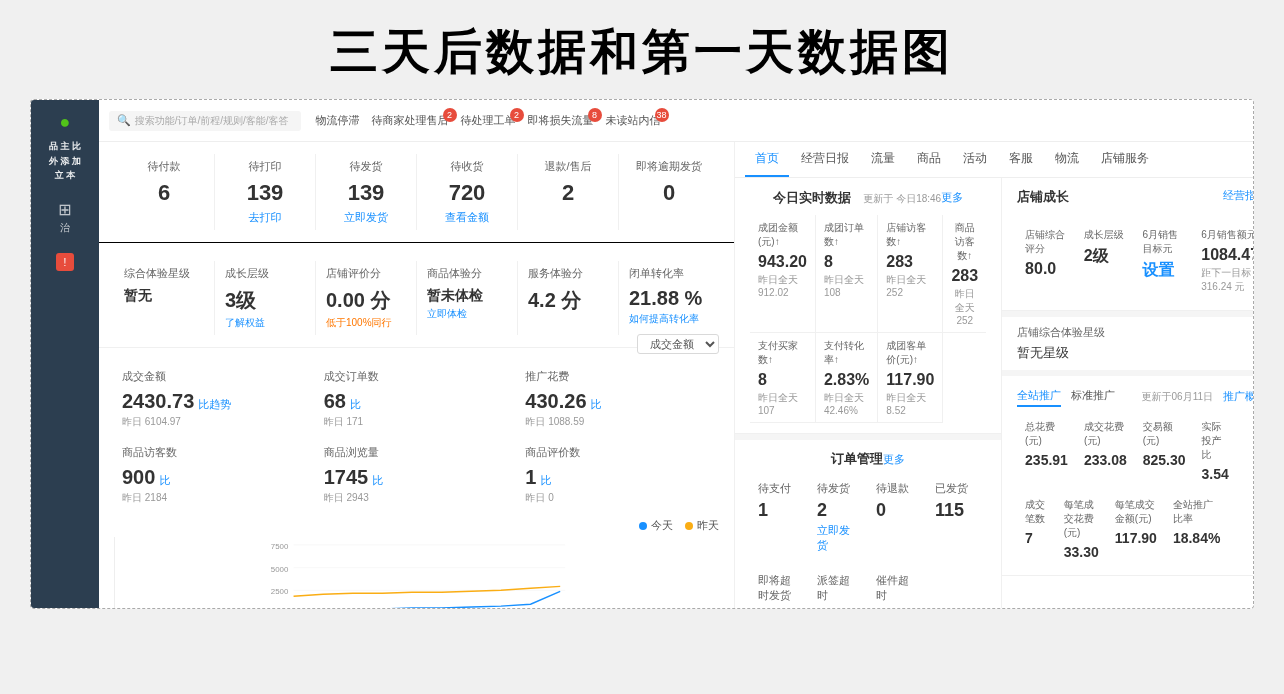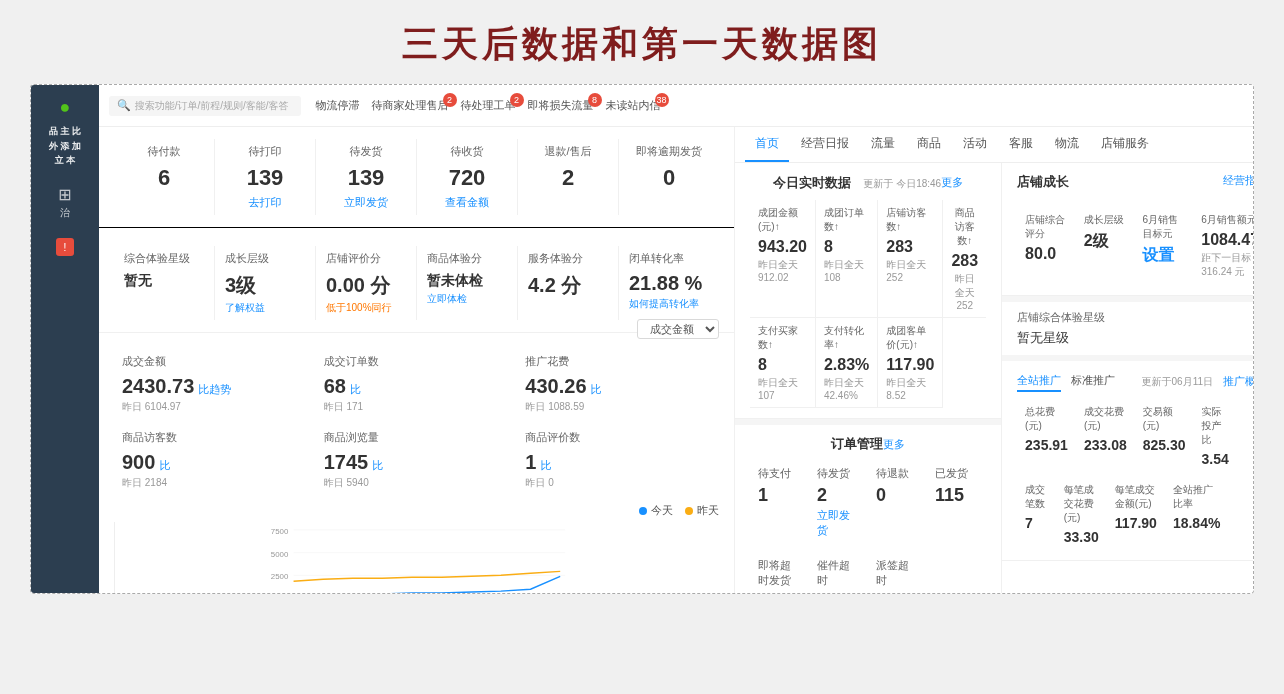--- a/index.html
+++ b/index.html
@@ -4,23 +4,23 @@
   <style>
     * { margin: 0; padding: 0; box-sizing: border-box; }
     body { background: #f0f0f0; font-family: 'Microsoft YaHei', Arial, sans-serif; width: 1284px; height: 694px; overflow: hidden; }
 
     .page-title-area {
       background: #f0f0f0;
       text-align: center;
       padding: 20px 0 15px 0;
     }
     .page-title {
-      font-size: 36px;
+      font-size: 48px;
       font-weight: bold;
-      color: #7f1d1d;
+      color: #000000;
       letter-spacing: 4px;
     }
 
     .dashboard-wrapper {
       display: flex;
       margin: 0 30px;
       background: white;
       border: 1px dashed #aaa;
       border-radius: 4px;
       height: 510px;
@@ -557,21 +557,21 @@
               </div>
             </div>
             <div class="rt-item">
               <div class="rt-label">商品浏览量</div>
               <div style="display:flex; align-items:baseline;">
                 <div class="rt-value">1745</div>
                 <span class="rt-link">比</span>
               </div>
               <div class="rt-prev">
                 <span>昨日</span>
-                <span>5940</span>
+                <span>2943</span>
               </div>
             </div>
             <div class="rt-item">
               <div class="rt-label">商品评价数</div>
               <div style="display:flex; align-items:baseline;">
                 <div class="rt-value">1</div>
                 <span class="rt-link">比</span>
               </div>
               <div class="rt-prev">
                 <span>昨日</span>
@@ -708,25 +708,25 @@
                     <div class="order-label">已发货</div>
                     <div class="order-value">115</div>
                   </div>
                 </div>
                 <div class="order-grid" style="margin-top:6px;">
                   <div class="order-cell">
                     <div class="order-label">即将超时发货</div>
                     <div class="order-value">0</div>
                   </div>
                   <div class="order-cell">
+                    <div class="order-label">派签超时</div>
+                    <div class="order-value">0</div>
+                  </div>
+                  <div class="order-cell">
                     <div class="order-label">催件超时</div>
-                    <div class="order-value">0</div>
-                  </div>
-                  <div class="order-cell">
-                    <div class="order-label">派签超时</div>
                     <div class="order-value">0</div>
                   </div>
                 </div>
               </div>
 
             </div>
 
             <div style="width:280px; flex-shrink:0;">
 
               <div class="store-growth">

